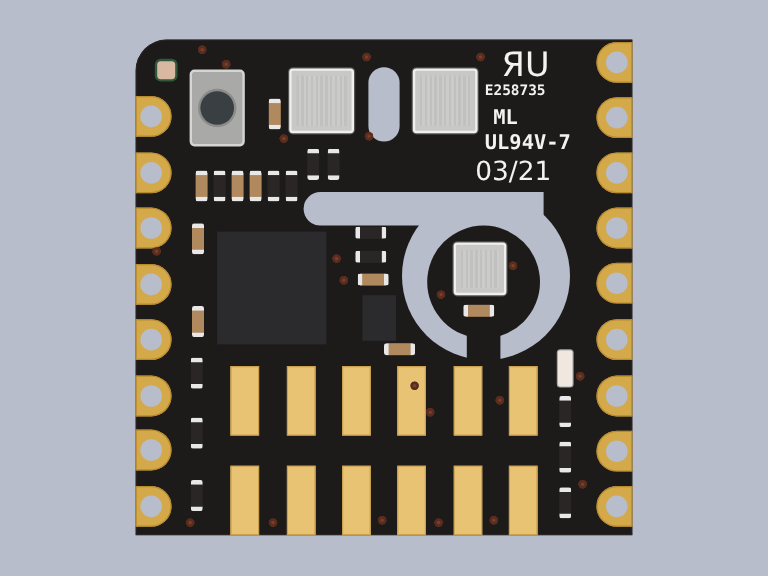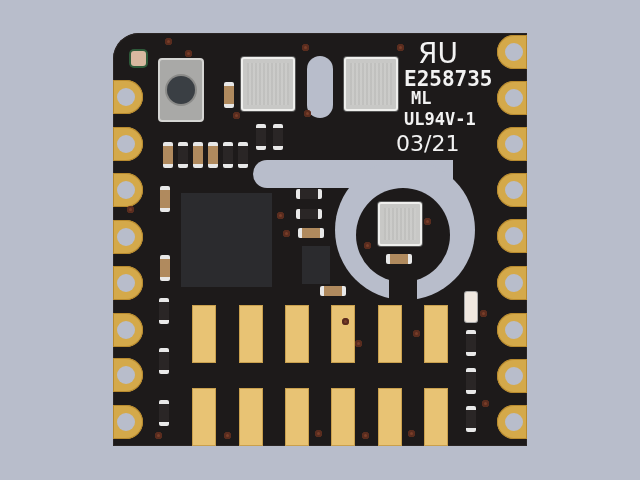--- a/index.html
+++ b/index.html
@@ -30,23 +30,23 @@
 
 <div id="board"></div>
 
 <div class="cutout" style="left:307px;top:56px;width:26px;height:62px;border-radius:13px;"></div>
 <div class="cutout" style="left:253px;top:160px;width:200px;height:28px;border-radius:14px 0 0 14px;"></div>
 <div class="cutout" style="left:335px;top:160px;width:140px;height:140px;border-radius:50%;"></div>
 <div class="abs" style="left:356px;top:188px;width:94px;height:94px;border-radius:50%;background:#1d1a1a;"></div>
 <div class="abs" style="left:389px;top:270px;width:28px;height:32px;background:#1d1a1a;"></div>
 
 <div class="silk" style="left:418px;top:40px;font-size:28px;font-family:'DejaVu Sans',sans-serif;font-weight:normal;">ЯU</div>
-<div class="silk" style="left:404px;top:69px;font-size:21px;">E258735</div>
+<div class="silk" style="left:404px;top:69px;font-size:12px;">E258735</div>
 <div class="silk" style="left:411px;top:90px;font-size:17px;">ML</div>
-<div class="silk" style="left:404px;top:111px;font-size:17px;">UL94V-1</div>
+<div class="silk" style="left:404px;top:111px;font-size:17px;">UL94V-7</div>
 <div class="silk" style="left:396px;top:133px;font-size:22px;font-weight:normal;font-family:'DejaVu Sans',sans-serif;">03/21</div>
 
 <div class="edge-pad left" style="top:80px">
     <div class="hole"></div>
   </div>
 <div class="edge-pad left" style="top:127px">
     <div class="hole"></div>
   </div>
 <div class="edge-pad left" style="top:173px">
     <div class="hole"></div>

